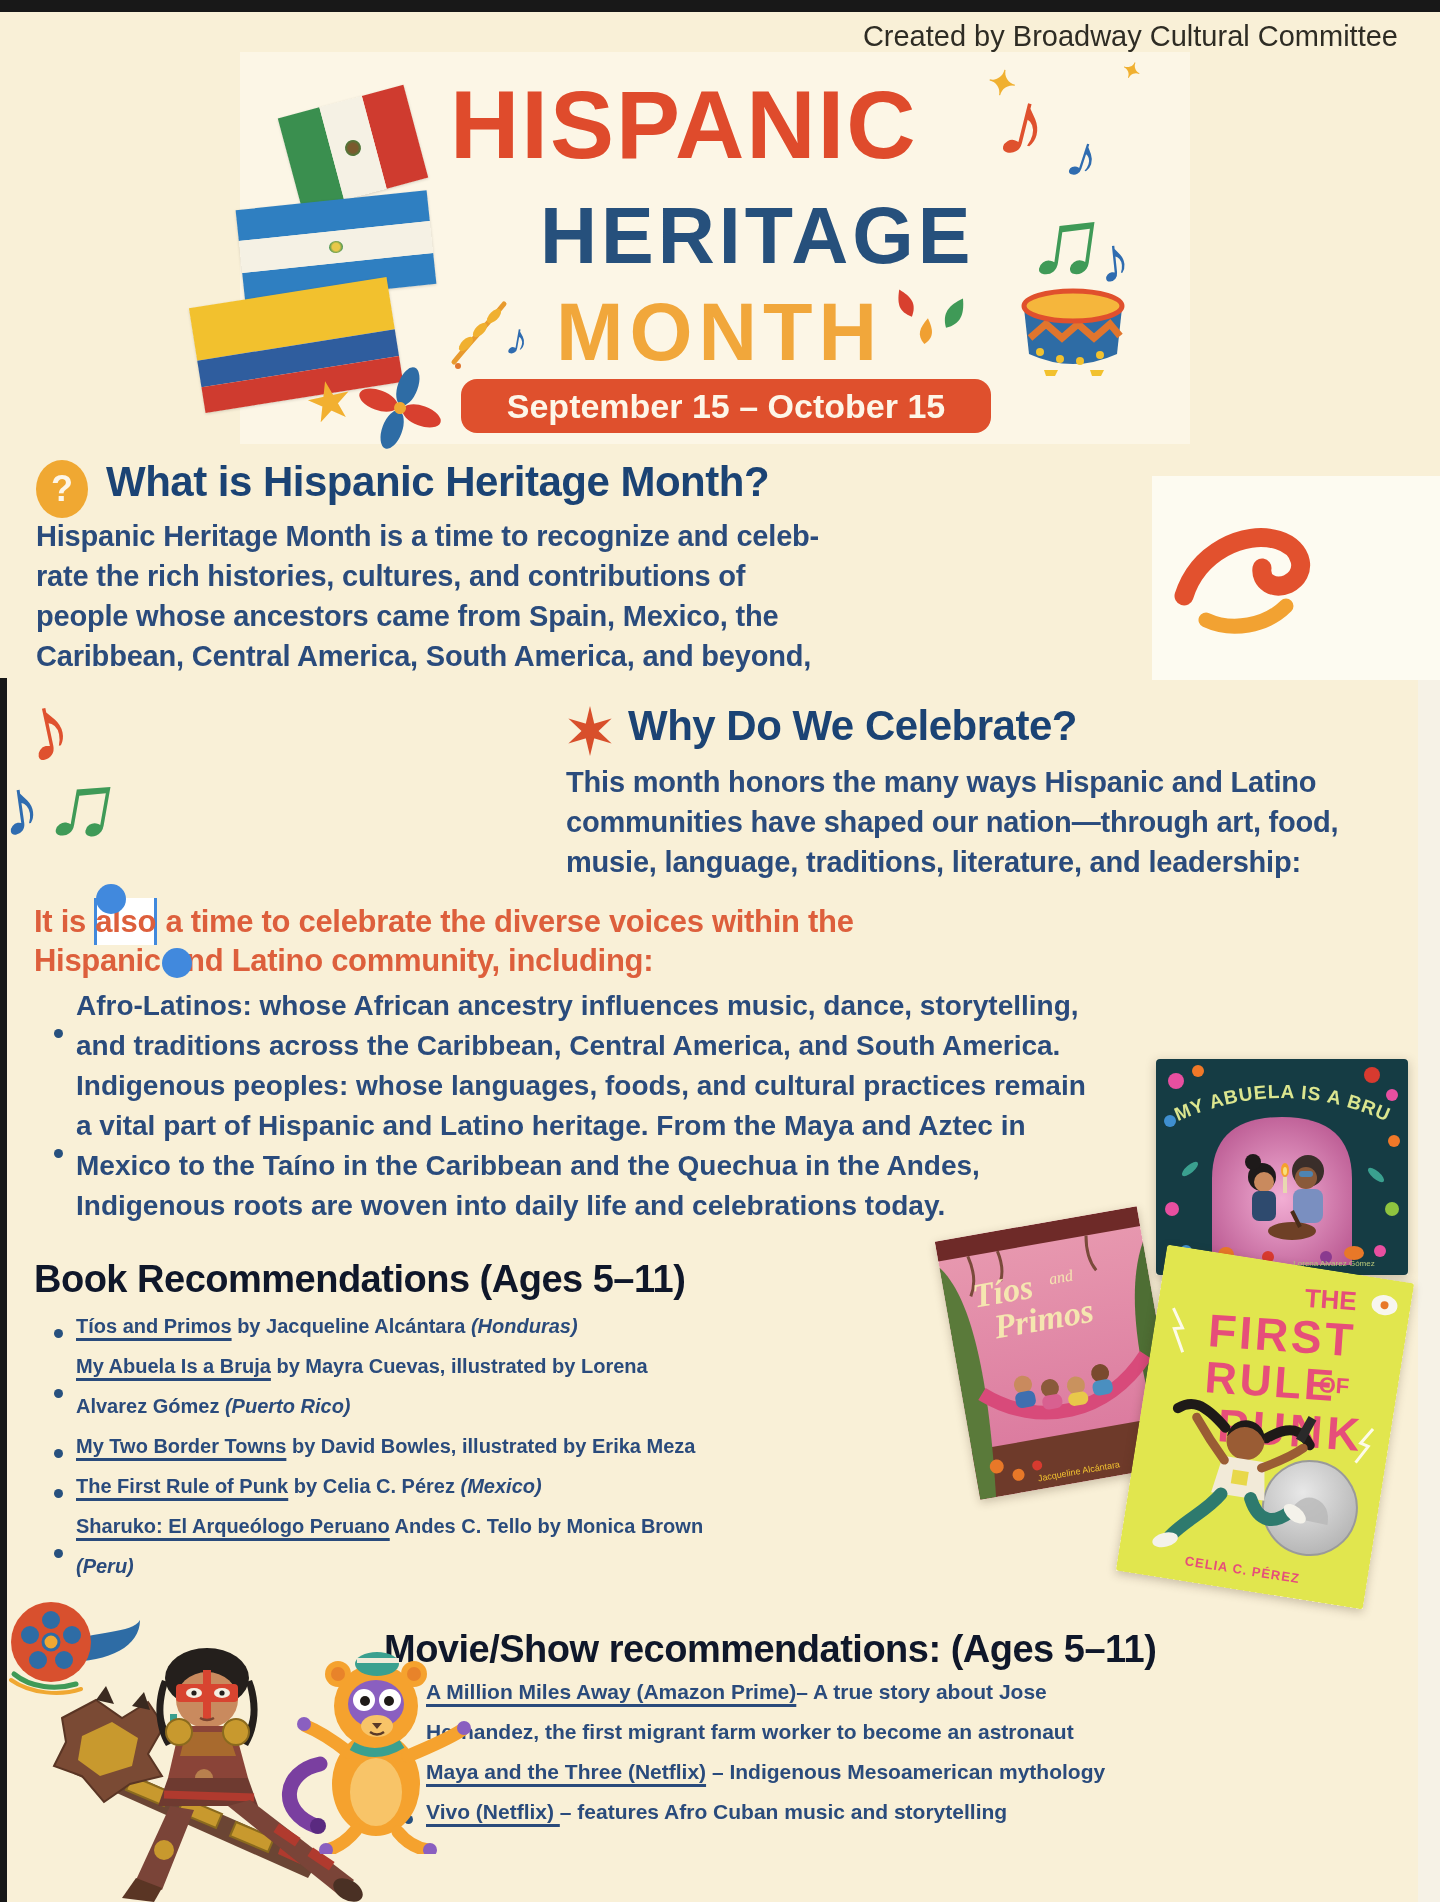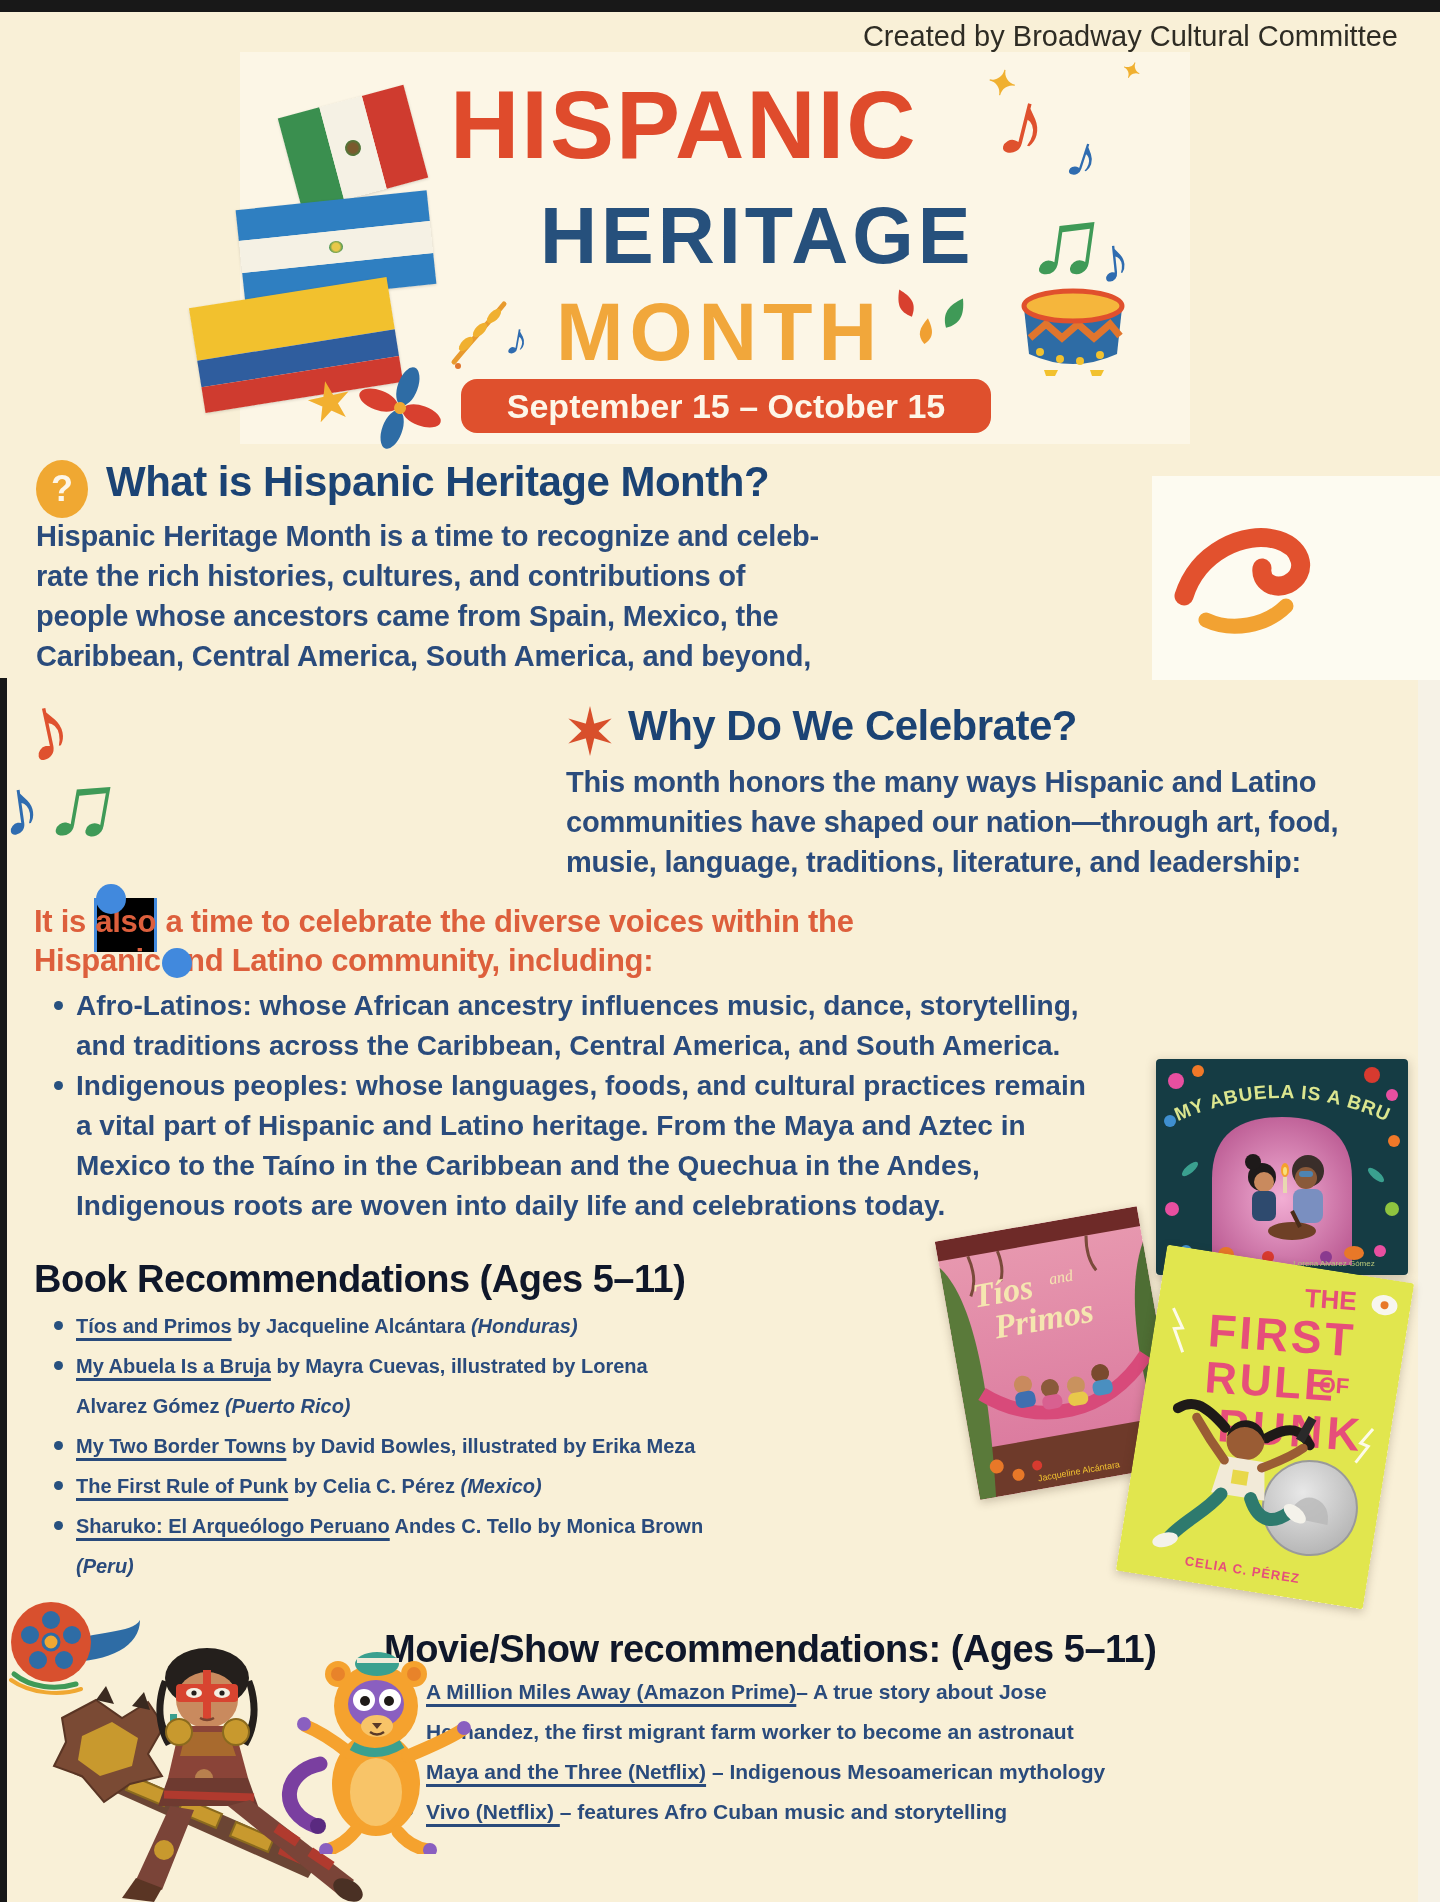--- a/index.html
+++ b/index.html
@@ -4,34 +4,34 @@
 <style>
   html,body{margin:0;padding:0;background:#1b1b1b;}
   #canvas{position:relative;width:1440px;height:1902px;background:#f9f0d7;overflow:hidden;
           font-family:"Liberation Sans",sans-serif;}
   .abs{position:absolute;}
   .ln{white-space:pre;}
   
   .s-b{font-weight:800;}
   .s-u{text-decoration:underline;text-decoration-thickness:3px;text-underline-offset:5px;}
   .s-i{font-style:italic;}
-  .s-s{background:#000000;box-shadow:inset 3px 0 0 #4189dd, inset -3px 0 0 #4189dd;padding:6px 1px 13px 1px;}
+  .s-s{background:#ffffff;box-shadow:inset 3px 0 0 #4189dd, inset -3px 0 0 #4189dd;padding:6px 1px 6px 1px;}
   
   .credit{font-size:29px;color:#2e2c24;}
   .title1{font-size:96px;font-weight:900;color:#df4b2c;letter-spacing:2px;}
   .title2{font-size:79px;font-weight:900;color:#26507c;letter-spacing:4px;}
   .title3{font-size:81px;font-weight:900;color:#f1a73b;letter-spacing:6px;}
   .banner{background:#df502d;border-radius:16px;color:#fdf6e8;font-weight:800;font-size:34px;
           display:flex;align-items:center;justify-content:center;}
   .h-main{font-size:42px;font-weight:800;color:#1b4374;letter-spacing:-0.5px;}
   .h-sub{font-size:38px;font-weight:800;color:#0f172a;letter-spacing:-0.5px;}
   .para{font-size:29px;line-height:40px;font-weight:600;color:#2a4b7c;letter-spacing:-0.2px;}
   .orange{font-size:31px;line-height:39px;font-weight:800;color:#dd5f3c;letter-spacing:-0.3px;}
   .list{color:#2a4b7c;}
-  .li{display:flex;align-items:flex-start;}
+  .li{display:flex;align-items:center;}
   .dot{width:9px;height:9px;border-radius:50%;background:#27507e;margin:15px 13px 0 2px;flex:none;}
   .blist .li-t{font-size:28px;line-height:40px;font-weight:600;}
   .klist .li-t{font-size:20px;line-height:40px;font-weight:700;}
   .mlist .li-t{font-size:21px;line-height:40px;font-weight:700;}
   .note{font-weight:700;line-height:1;}
   .flag{box-shadow:0 1px 3px rgba(0,0,0,.15);}
   .handle{width:30px;height:30px;border-radius:50%;background:#4189dd;}
   .panel{background:#fcf6e6;}
   .cover{box-shadow:0 3px 10px rgba(60,40,20,.25);}
 </style>

